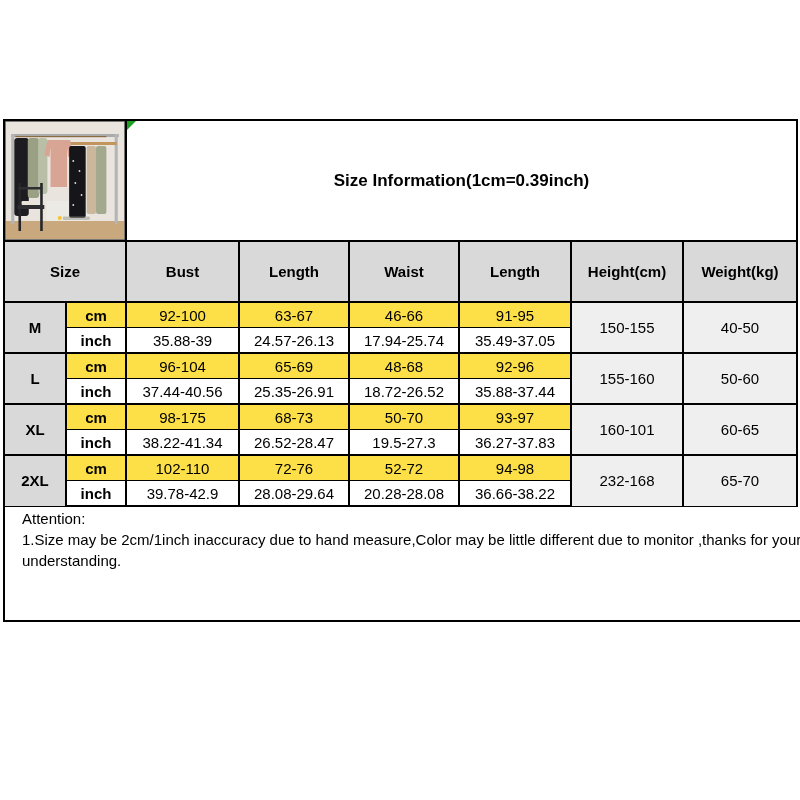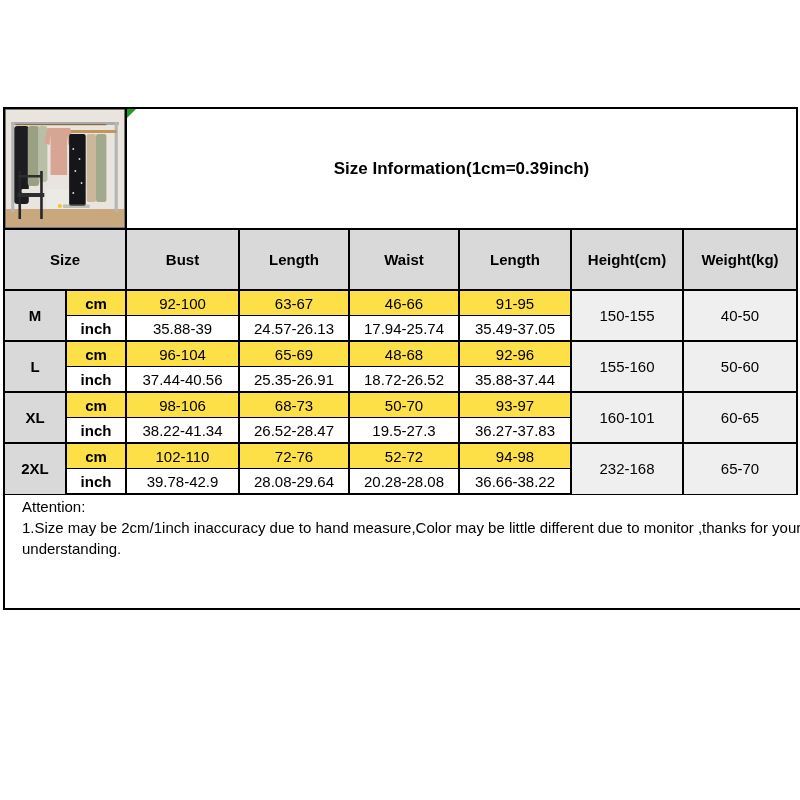--- a/index.html
+++ b/index.html
@@ -2,21 +2,21 @@
 <html><head>
 <meta charset="utf-8">
 <style>
   html, body { margin: 0; padding: 0; background: #ffffff; }
   body {
     width: 800px; height: 800px;
     font-family: "Liberation Sans", sans-serif;
     color: #000;
   }
   .canvas { position: relative; width: 800px; height: 800px; background: #fff; overflow: hidden; }
-  .content { position: absolute; left: 3px; top: 107px; width: 793px; }
+  .content { position: absolute; left: 3px; top: 119px; width: 793px; }
 
   table.size-table { border-collapse: collapse; table-layout: fixed; width: 793px; }
   .size-table td, .size-table th {
     border: 2px solid #000;
     text-align: center; vertical-align: middle;
     font-size: 15px; padding: 0; overflow: hidden;
     background: #fff;
   }
   col.c-size { width: 62px; }
   col.c-unit { width: 60px; }
@@ -154,21 +154,21 @@
         <td class="unit-cell">inch</td>
         <td>37.44-40.56</td>
         <td>25.35-26.91</td>
         <td>18.72-26.52</td>
         <td>35.88-37.44</td>
       </tr>
 
       <tr class="row-cm">
         <td rowspan="2" class="size-cell">XL</td>
         <td class="unit-cell">cm</td>
-        <td>98-106</td>
+        <td>98-175</td>
         <td>68-73</td>
         <td>50-70</td>
         <td>93-97</td>
         <td rowspan="2" class="merge-cell">160-101</td>
         <td rowspan="2" class="merge-cell">60-65</td>
       </tr>
       <tr class="row-inch">
         <td class="unit-cell">inch</td>
         <td>38.22-41.34</td>
         <td>26.52-28.47</td>

